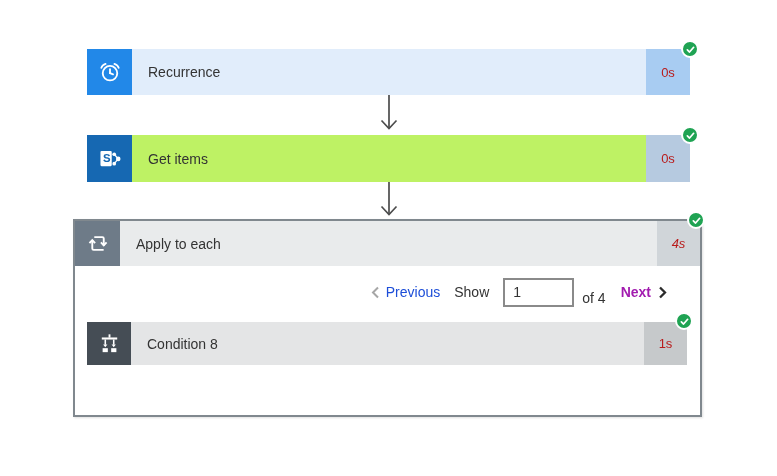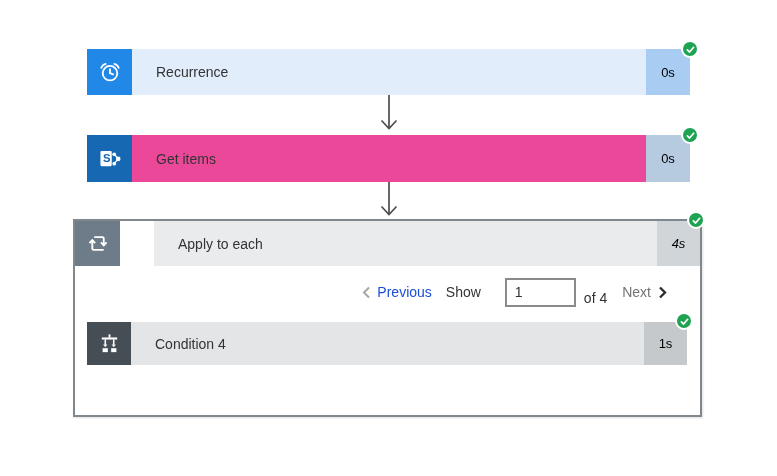--- a/index.html
+++ b/index.html
@@ -6,39 +6,39 @@
   html,body { background:#fff; }
   .canvas {
     position:relative; width:777px; height:476px; background:#fff;
     font-family:"Liberation Sans", sans-serif; overflow:hidden;
   }
 
   
   .bar { position:absolute; display:flex; align-items:stretch; }
   .icon-box { width:45px; flex:0 0 45px; display:flex; align-items:center; justify-content:center; }
   .bar-title {
-    flex:1; display:flex; align-items:center; padding-left:24px;
+    flex:1; display:flex; align-items:center; padding-left:16px;
     font-size:14px; color:#333;
   }
   .bar-duration {
     width:44px; flex:0 0 44px; display:flex; align-items:center; justify-content:center;
-    font-size:13px; color:#000000;
+    font-size:13px; color:#b91c1c;
   }
 
   
   .n-recurrence .icon-box   { background:#2288E8; }
   .n-recurrence .bar-title  { background:#E1EDFB; }
   .n-recurrence .bar-duration { background:#A8CCF2; }
 
   .n-getitems .icon-box     { background:#1668B2; }
-  .n-getitems .bar-title    { background:#ec4899; }
+  .n-getitems .bar-title    { background:#bef264; }
   .n-getitems .bar-duration { background:#B6CAE0; }
 
   .n-scopeheader .icon-box  { background:#6E7B88; }
-  .n-scopeheader .bar-title { background:#E9EBEC;margin-left:34px; }
+  .n-scopeheader .bar-title { background:#E9EBEC; }
   .n-scopeheader .bar-duration { background:#D0D5D9;font-style:italic; }
 
   .n-condition .icon-box    { background:#454D55; }
   .n-condition .bar-title   { background:#E4E5E6; }
   .n-condition .bar-duration{ background:#C6C9CB; }
 
   
   .badge {
     position:absolute; top:-9px; right:-9px; width:18px; height:18px;
     background:#1FA353; border:2px solid #fff; border-radius:50%;
@@ -57,28 +57,28 @@
   .scope-header { position:absolute; left:0; top:0; width:100%; height:45px; }
   .scope-header .bar-duration { flex:0 0 43px; width:43px; }
 
   
   .pagination {
     position:absolute; top:56px; right:33px; height:30px;
     display:flex; align-items:center; font-size:14px; color:#333;
   }
   .pg-prev { display:flex; align-items:center; color:#1d4ed8; margin-right:14px; cursor:default; }
   .pg-prev svg { margin-right:6px; }
-  .pg-show { margin-right:24px; }
+  .pg-show { margin-right:14px; }
   .pg-input {
     width:71px; height:29px; border:2px solid #8A8A8A; background:#fff;
     font-family:"Liberation Sans", sans-serif; font-size:14px; color:#333;
     padding:0 0 0 8px; margin-right:8px;
   }
   .pg-of { margin-right:15px;margin-top:12px; }
-  .pg-next { display:flex; align-items:center; color:#737373; cursor:pointer; }
+  .pg-next { display:flex; align-items:center; color:#a21caf; cursor:pointer;font-weight:bold; }
   .pg-next svg { margin-left:7px; }
 
   .cond-wrap { position:absolute; left:12px; top:101px; width:600px; height:43px; }
   .cond-wrap .bar { position:relative; width:100%; height:100%; }
   .cond-wrap .bar-duration { flex:0 0 43px; width:43px; }
 </style>
 </head>
 <body>
 
 <div class="canvas">
@@ -178,21 +178,21 @@
             <rect x="11.1" y="3.2" width="1.8" height="3.2"></rect>
             <rect x="4.6" y="6.2" width="14.8" height="2"></rect>
             <rect x="7.2" y="8.2" width="1.5" height="5"></rect>
             <rect x="15.3" y="8.2" width="1.5" height="5"></rect>
             <polygon points="5.9,12.9 10.0,12.9 7.95,15.5"></polygon>
             <polygon points="14.0,12.9 18.1,12.9 16.05,15.5"></polygon>
             <rect x="5.4" y="16.5" width="5" height="3.8"></rect>
             <rect x="13.6" y="16.5" width="5" height="3.8"></rect>
           </svg>
         </div>
-        <div class="bar-title">Condition 4</div>
+        <div class="bar-title">Condition 8</div>
         <div class="bar-duration">1s</div>
         <span class="badge" style="top:-10px; right:-6px;">
           <svg width="11" height="11" viewBox="0 0 14 14" fill="none" stroke="#fff" stroke-width="2.2" stroke-linecap="round" stroke-linejoin="round">
             <polyline points="3,7.5 5.8,10.2 11,4.2"></polyline>
           </svg>
         </span>
       </div>
     </div>
 
   </div>

